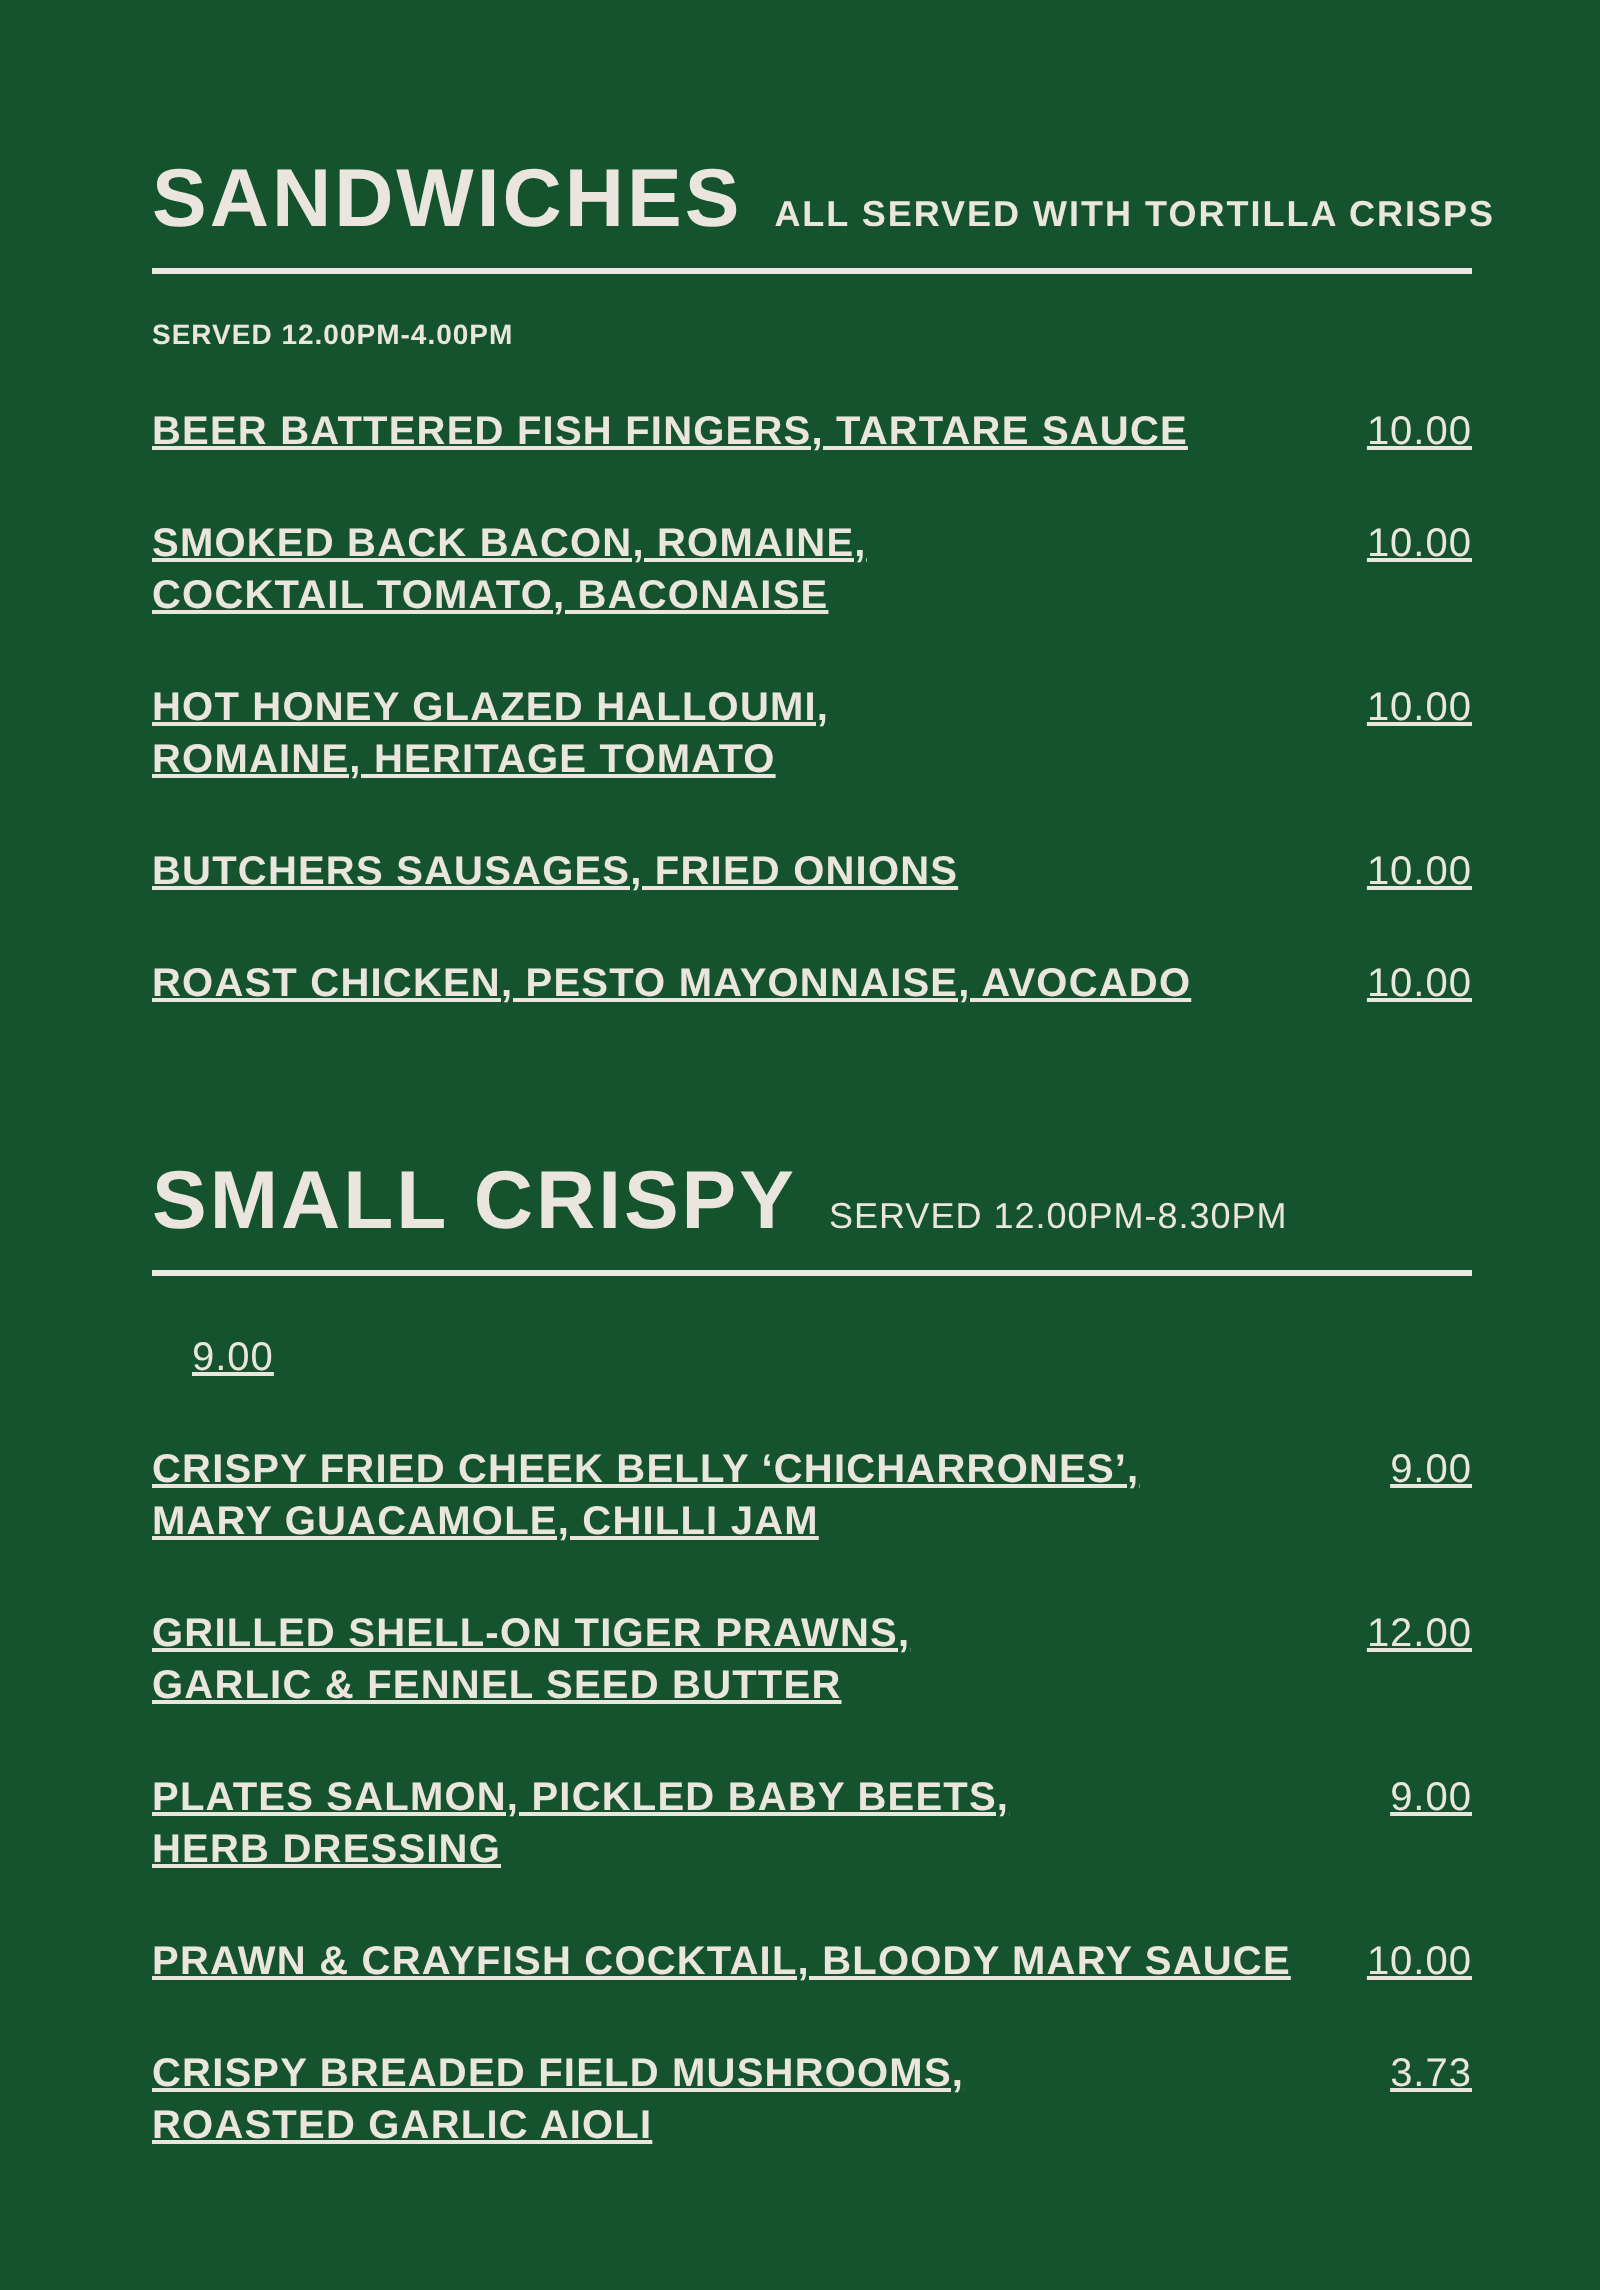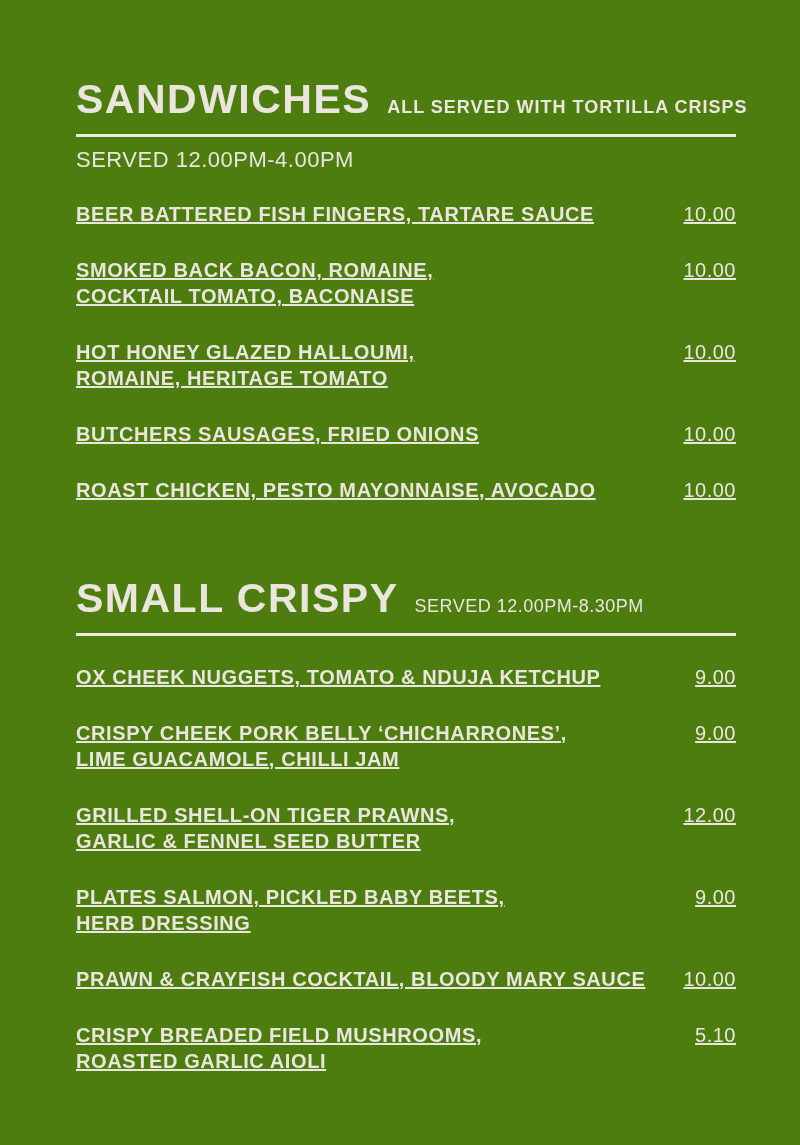--- a/index.html
+++ b/index.html
@@ -5,21 +5,21 @@
   html, body { margin: 0; padding: 0; }
   body {
     font-family: "Liberation Sans", sans-serif;
     background: #2f2b50;
   }
   .menu {
     position: relative;
     width: 800px;
     height: 1145px;
     box-sizing: border-box;
-    background: #4d7c0f;
+    background: #14532d;
     color: #EAE6DE;
     padding: 78px 64px 0 76px;
     overflow: hidden;
     margin: 0 auto;
   }
   .sec-header {
     display: flex;
     align-items: baseline;
     gap: 16px;
     white-space: nowrap;
@@ -40,24 +40,24 @@
     font-weight: normal;
     letter-spacing: 0.5px;
   }
   .rule {
     height: 3px;
     background: #ECE9E2;
     border: none;
     margin: 14px 0 0 0;
   }
   .sec-subtitle {
-    margin-top: 10px;
-    font-size: 22px;
+    margin-top: 22px;
+    font-size: 14px;
     letter-spacing: 0.5px;
-    font-weight: normal;
+    font-weight: bold;
   }
   .items { margin-top: 28px; }
   .item-row {
     display: flex;
     justify-content: space-between;
     align-items: flex-start;
     margin-bottom: 30px;
     text-decoration: underline;
   }
   .item-name {
@@ -130,30 +130,27 @@
 
   <section class="menu-section">
     <header class="sec-header">
       <h1 class="sec-title">SMALL CRISPY</h1>
       <span class="sec-note regular">SERVED 12.00PM-8.30PM</span>
     </header>
     <div class="rule"></div>
 
     <div class="items">
   <div class="item-row">
-    <div class="item-name">
-            <span>OX CHEEK NUGGETS, TOMATO &amp; NDUJA KETCHUP</span>
-          </div>
     <div class="item-price">9.00</div>
   </div>
 
   <div class="item-row">
     <div class="item-name">
-            <span>CRISPY CHEEK PORK BELLY ‘CHICHARRONES’,</span>
-            <span>LIME GUACAMOLE, CHILLI JAM</span>
+            <span>CRISPY FRIED CHEEK BELLY ‘CHICHARRONES’,</span>
+            <span>MARY GUACAMOLE, CHILLI JAM</span>
           </div>
     <div class="item-price">9.00</div>
   </div>
 
   <div class="item-row">
     <div class="item-name">
             <span>GRILLED SHELL-ON TIGER PRAWNS,</span>
             <span>GARLIC &amp; FENNEL SEED BUTTER</span>
           </div>
     <div class="item-price">12.00</div>
@@ -172,17 +169,17 @@
             <span>PRAWN &amp; CRAYFISH COCKTAIL, BLOODY MARY SAUCE</span>
           </div>
     <div class="item-price">10.00</div>
   </div>
 
   <div class="item-row">
     <div class="item-name">
             <span>CRISPY BREADED FIELD MUSHROOMS,</span>
             <span>ROASTED GARLIC AIOLI</span>
           </div>
-    <div class="item-price">5.10</div>
+    <div class="item-price">3.73</div>
   </div>
 </div>
   </section>
 </div>
 
 </body></html>

